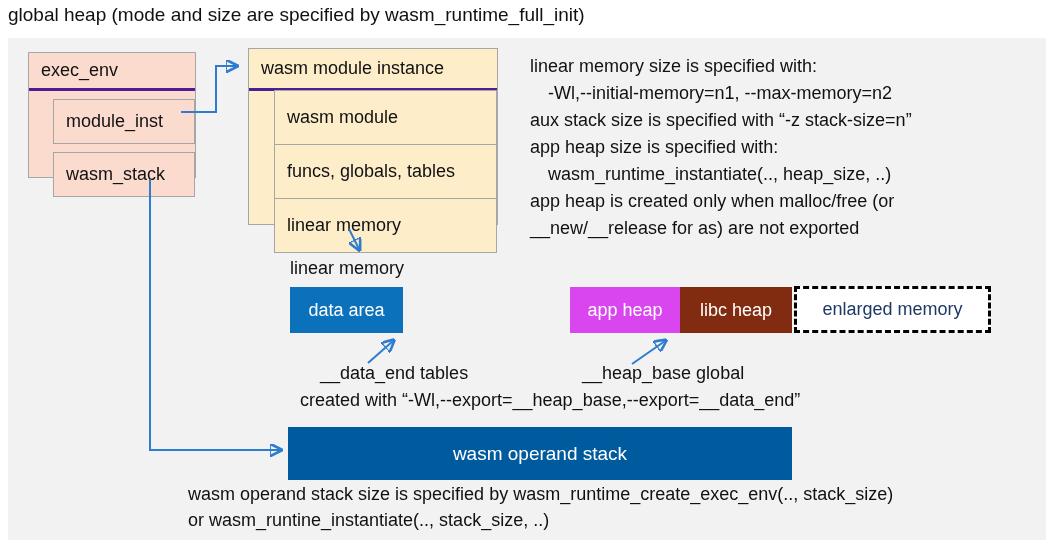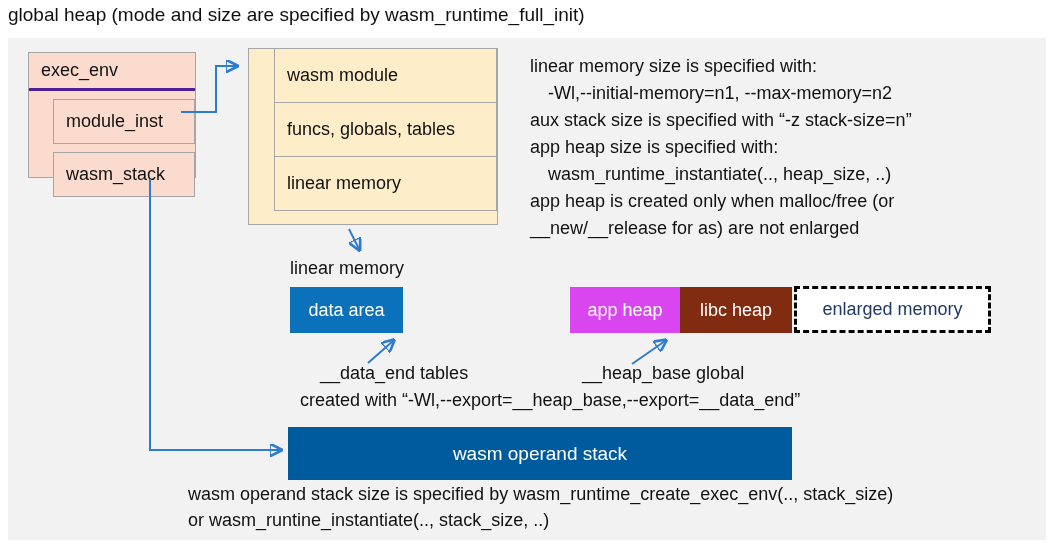--- a/index.html
+++ b/index.html
@@ -74,35 +74,36 @@
 
   <div id="exec-env" class="box" style="background-color: rgb(251, 219, 205);">
     <div class="hdr">exec_env</div>
     <div class="rows">
       <div class="row" style="background-color: rgb(251, 219, 205);">module_inst</div>
       <div class="row" style="background-color: rgb(251, 219, 205);">wasm_stack</div>
     </div>
   </div>
 
   <div id="module-instance" class="box" style="background-color: rgb(253, 238, 201);">
+    <div class="hdr">wasm module instance</div>
     <div class="rows">
       <div class="row" style="background-color: rgb(253, 238, 201);">wasm module</div>
       <div class="row" style="background-color: rgb(253, 238, 201);">funcs, globals, tables</div>
       <div class="row" style="background-color: rgb(253, 238, 201);">linear memory</div>
     </div>
   </div>
 
   <div id="notes-right" class="abs">
     <div>linear memory size is specified with:</div>
     <div class="indent">-Wl,--initial-memory=n1, --max-memory=n2</div>
     <div>aux stack size is specified with “-z stack-size=n”</div>
     <div>app heap size is specified with:</div>
     <div class="indent">wasm_runtime_instantiate(.., heap_size, ..)</div>
     <div>app heap is created only when malloc/free (or</div>
-    <div>__new/__release for as) are not enlarged</div>
+    <div>__new/__release for as) are not exported</div>
   </div>
 
   <div id="lm-label" class="abs">linear memory</div>
 
   <div id="seg-data" class="seg" style="background-color: rgb(10, 113, 186);">data area</div>
   <div id="seg-app" class="seg" style="background-color: #d946ef;">app heap</div>
   <div id="seg-libc" class="seg" style="background-color: rgb(129, 43, 16);">libc heap</div>
   <div id="seg-enlarged" class="seg">enlarged memory</div>
 
   <div id="ann-data-end" class="abs">__data_end tables</div>

